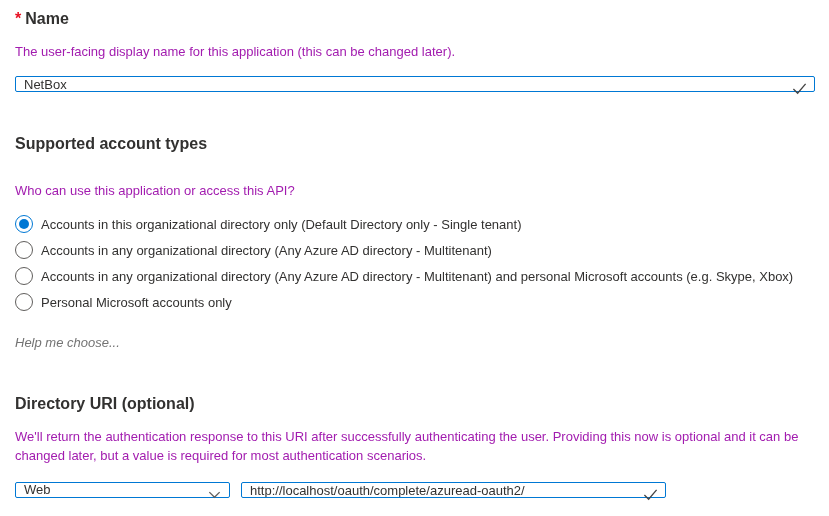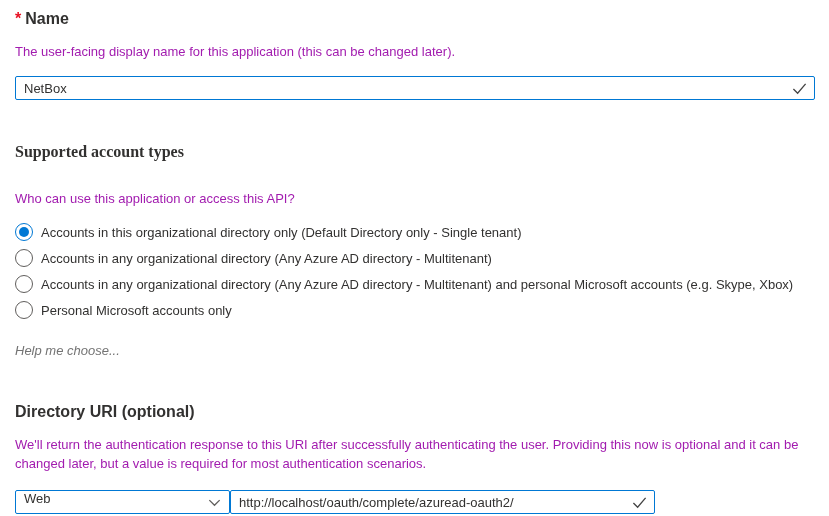--- a/index.html
+++ b/index.html
@@ -24,24 +24,24 @@
   }
   .body-text {
     font-size: 13px;
     color: #a21caf;
     line-height: 19px;
   }
   .field {
     position: relative;
     border: 1px solid #0078d4;
     border-radius: 2px;
-    height: 24px;
+    height: 16px;
     background: #fff;
     display: flex;
-    align-items: flex-start;
+    align-items: flex-end;
   }
   .field input {
     border: none;
     outline: none;
     flex: 1;
     height: 100%;
     font-family: "Liberation Sans", sans-serif;
     font-size: 13px;
     color: #323130;
     padding: 0 26px 0 8px;
@@ -49,21 +49,21 @@
   }
   .field .trailing-icon {
     position: absolute;
     right: 7px;
     top: 4px;
     width: 15px;
     height: 15px;
     pointer-events: none;
   }
   #name-field { margin-top: 15px; width: 800px; }
-  #account-types-title { margin-top: 43px; font-family: Liberation Serif, serif; }
+  #account-types-title { margin-top: 43px; }
   #account-question { margin-top: 28px; }
   .radio-list { margin-top: 11px; }
   .radio-row {
     display: flex;
     align-items: center;
     height: 26px;
     cursor: pointer;
   }
   .radio-circle {
     width: 18px;
@@ -92,20 +92,21 @@
     color: #737373;
     text-decoration: none;
     cursor: pointer;
     font-style: italic;
   }
   #redirect-title { margin-top: 44px; }
   #redirect-desc { margin-top: 14px; max-width: 800px; }
   .controls-row {
     margin-top: 17px;
     display: flex;
+    gap: 11px;
   }
   #platform-select { width: 215px; cursor: pointer; }
   #platform-select .select-value {
     font-size: 13px;
     padding-left: 8px;
     flex: 1;
   }
   #uri-field { width: 425px; }
   #name-desc { margin-top: 14px; }
 </style>

